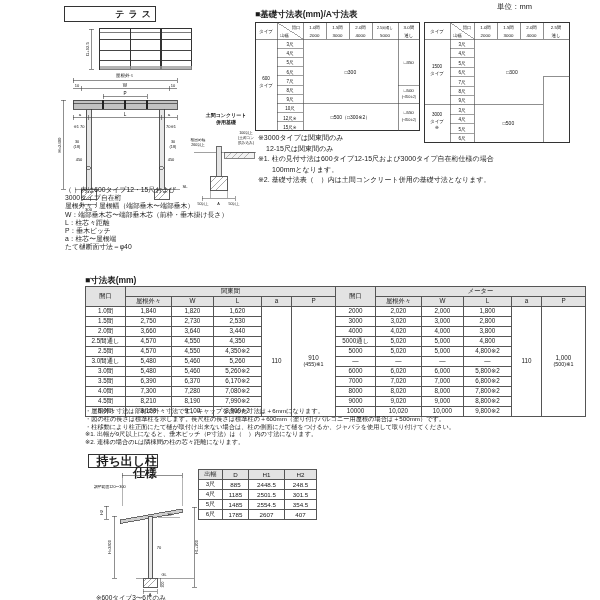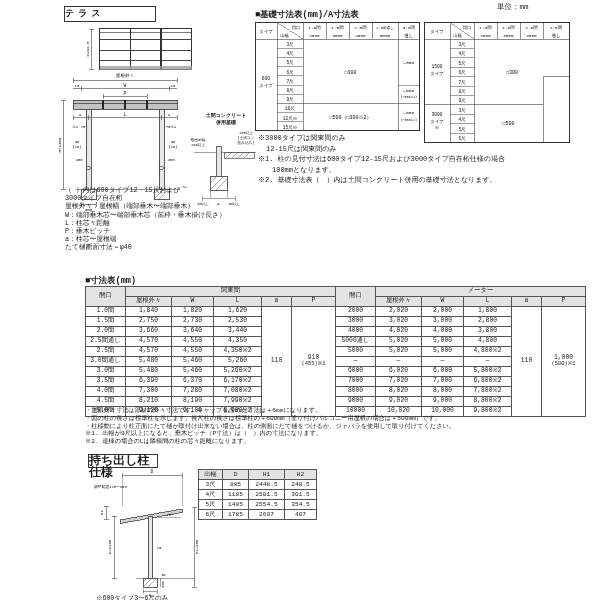--- a/index.html
+++ b/index.html
@@ -1,19 +1,19 @@
 <!DOCTYPE html>
 <html><head>
 <meta charset="utf-8">
 <style>
   html,body{margin:0;padding:0;}
   body{font-family:"Liberation Sans","DejaVu Sans",sans-serif;color:#1a1a1a;background:#fff;}
-  .page{position:relative;width:600px;height:600px;background:#ffffff;overflow:hidden;font-family:Liberation Mono, monospace;}
+  .page{position:relative;width:600px;height:600px;background:#ffffff;overflow:hidden;}
   .abs{position:absolute;}
-  .boxed{border:1.3px solid #333;text-align:left;font-weight:bold;background:#fff;}
+  .boxed{border:1.3px solid #333;text-align:right;font-weight:bold;background:#fff;}
   .sect-title{font-weight:bold;font-size:8.5px;white-space:nowrap;}
   .unit{font-size:7.5px;}
   .note{font-size:7px;line-height:10.5px;white-space:nowrap;}
   .dnote{font-size:6.8px;line-height:8.2px;white-space:nowrap;}
   .fnote{font-size:6.2px;line-height:7.8px;white-space:nowrap;}
   svg text{fill:#111;}
   svg line,svg rect,svg path,svg polygon,svg ellipse{shape-rendering:crispEdges;}
   table{border-collapse:collapse;table-layout:fixed;}
   #dim-table td,#dim-table th{border:0.8px solid #555;height:9px;padding:0;text-align:center;font-size:6.3px;font-weight:normal;line-height:1.05;overflow:hidden;white-space:nowrap;}
   #dim-table th{background:#e3e3e3;}

